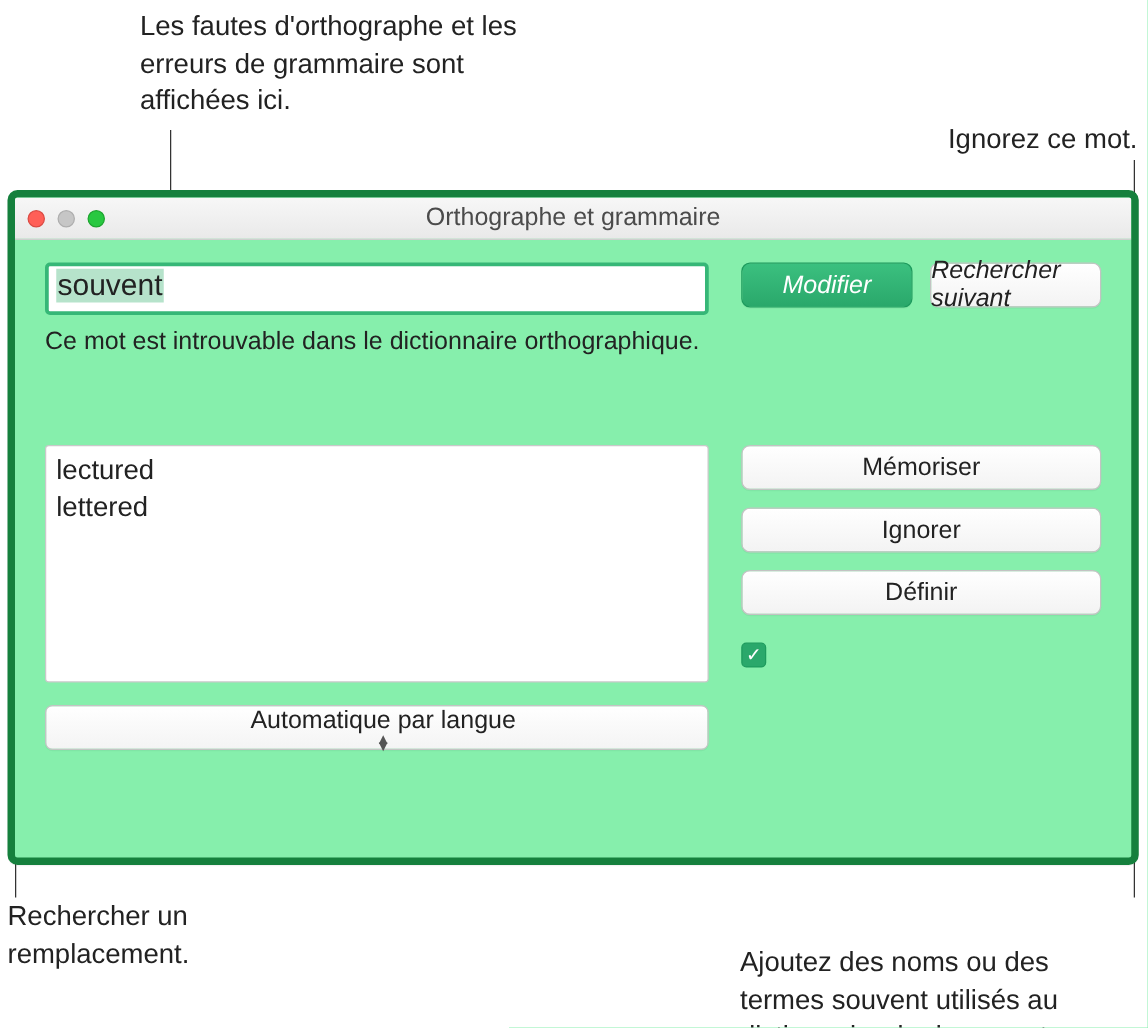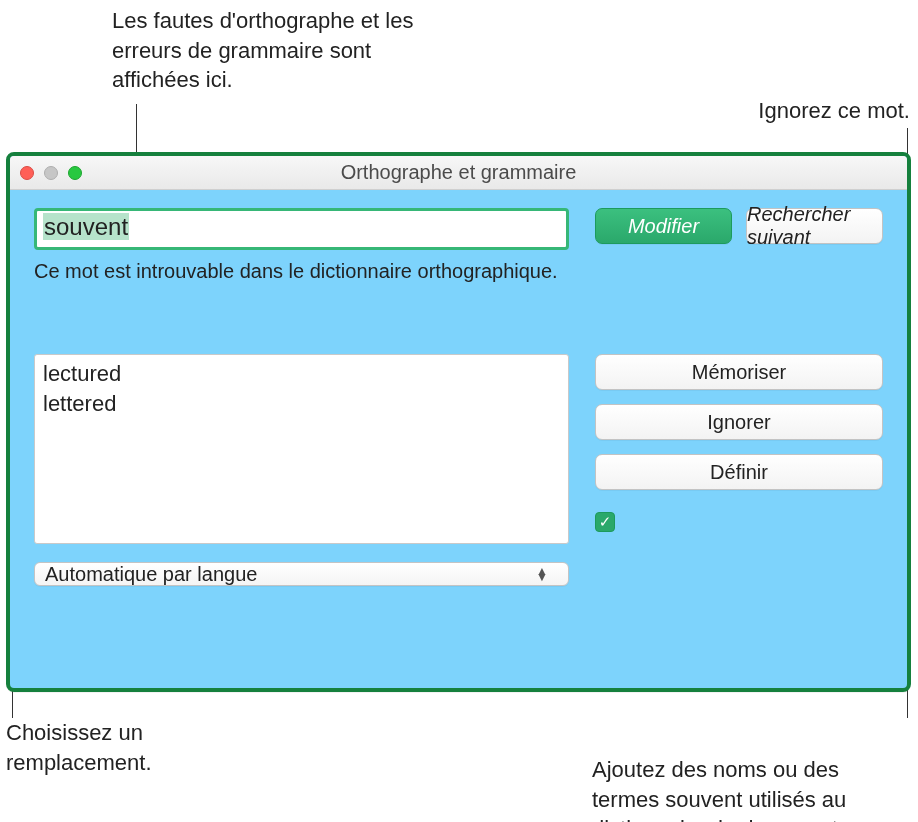--- a/index.html
+++ b/index.html
@@ -26,23 +26,23 @@
     #callout-bottom-left { left: 6px; top: 718px; width: 260px; }
     #callout-bottom-right { right: 6px; top: 755px; width: 320px; }
 
     
     .window {
       position: absolute;
       left: 6px;
       top: 152px;
       width: 905px;
       height: 540px;
-      border: 4px solid #15803d;
+      border: 6px solid #15803d;
       border-radius: 8px;
-      background: #7dd3fc;
+      background: #86efac;
       box-shadow: 0 1px 0 rgba(0,0,0,0.05);
       overflow: hidden;
     }
     .titlebar {
       height: 34px;
       background: linear-gradient(#f7f7f7, #e9e9e9);
       border-bottom: 1px solid #cfcfcf;
       display: flex;
       align-items: center;
       position: relative;
@@ -110,31 +110,32 @@
       overflow: auto;
     }
     .sugg-item { padding: 2px 0; cursor: default; }
 
     
     .lang-row {
       margin-top: 18px;
     }
     .select {
       width: 100%;
-      height: 24px;
+      height: 36px;
       border: 1px solid #c4c4c4;
       border-radius: 6px;
       background: linear-gradient(#ffffff, #f4f4f4);
       display: flex;
       align-items: center;
       justify-content: space-between;
-      padding: 0 20px 0 10px;
+      padding: 0 0 0 10px;
       font-size: 20px;
       color: #222;
       box-shadow: 0 1px 0 rgba(0,0,0,0.04);
+      flex-direction: column;
     }
     .chevpair {
       display: flex; flex-direction: column; line-height: 6px; font-size: 12px; color: #555;
     }
 
     
     .btn {
       width: 100%;
       height: 36px;
       border: 1px solid #c3c3c3;
@@ -177,21 +178,21 @@
     
     .l-bl { left: 12px; top: 540px; width: 1px; height: 178px; }
     
     .l-br { right: 10px; top: 470px; width: 1px; height: 248px; }
   </style>
 </head>
 <body>
 
 <div class="callout" id="callout-top-left">Les fautes d'orthographe et les erreurs de grammaire sont affichées ici.</div>
 <div class="callout" id="callout-top-right">Ignorez ce mot.</div>
-<div class="callout" id="callout-bottom-left">Choisissez un remplacement.</div>
+<div class="callout" id="callout-bottom-left">Rechercher un remplacement.</div>
 <div class="callout" id="callout-bottom-right">Ajoutez des noms ou des termes souvent utilisés au dictionnaire du document.</div>
 
 <div class="line l-tl"></div>
 <div class="line l-tr"></div>
 <div class="line l-bl"></div>
 <div class="line l-br"></div>
 
 <div class="window">
   <div class="titlebar">
     <div class="traffic">

